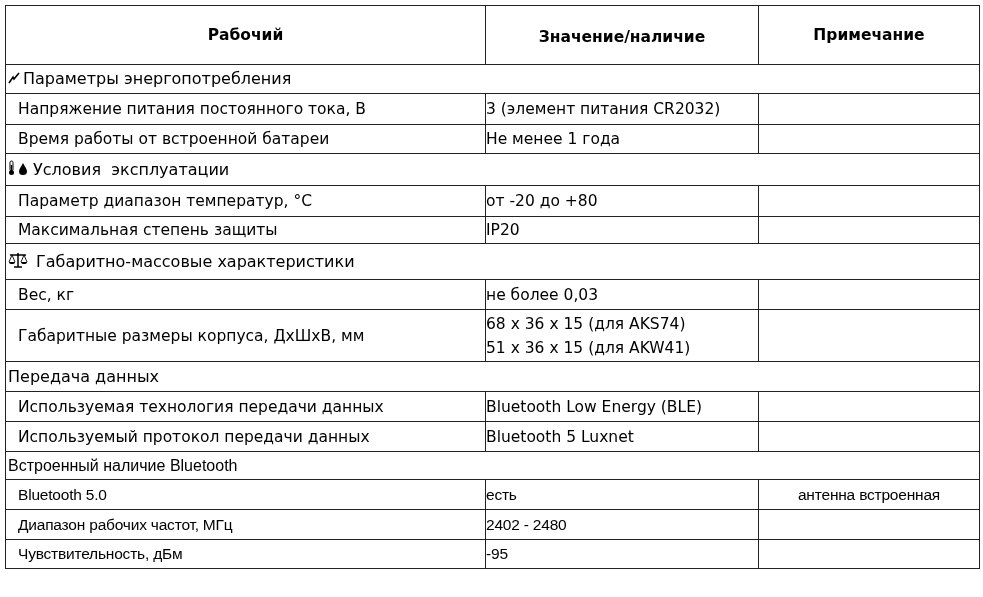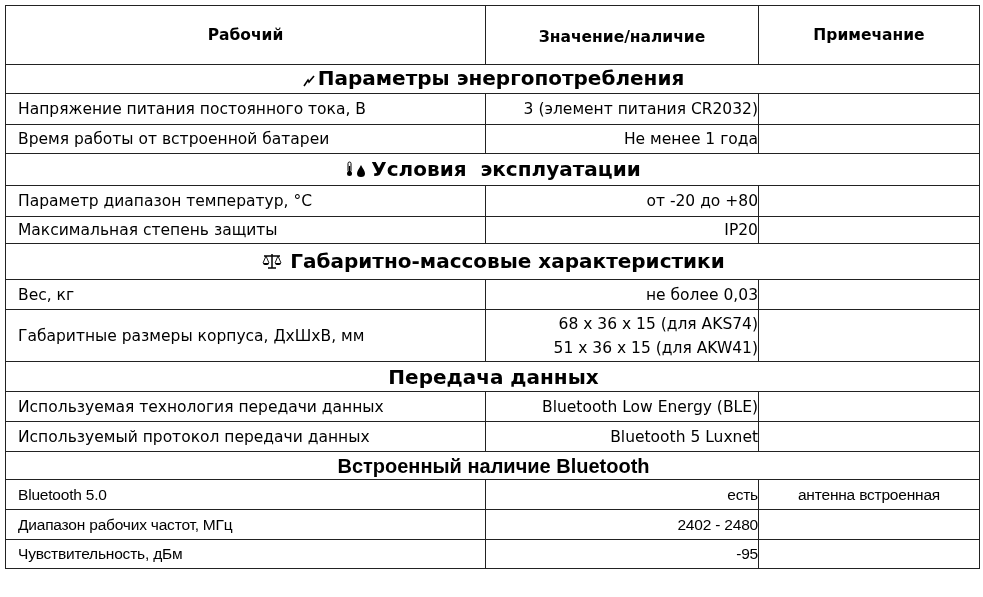--- a/index.html
+++ b/index.html
@@ -1,23 +1,23 @@
 <!DOCTYPE html>
 <html><head>
 <meta charset="utf-8">
 <style>
   html,body{margin:0;padding:0;background:#fff;}
   body{width:983px;height:597px;overflow:hidden;font-family:"DejaVu Sans","Liberation Sans",sans-serif;color:#000;}
   table.spec{position:absolute;left:5px;top:5px;border-collapse:collapse;table-layout:fixed;width:974px;}
   table.spec td, table.spec th{border:1.5px solid #222;padding:0;font-size:15.5px;line-height:18px;}
   col.c1{width:480px;} col.c2{width:273px;} col.c3{width:221px;}
   th{font-weight:bold;text-align:center;height:54px;font-size:16.5px;}
-  tr.section td{font-weight:bold;text-align:center;padding-left:2px;font-size:20px;}
+  tr.section td{font-weight:normal;text-align:left;padding-left:2px;font-size:16px;}
   td.param{padding-left:12px !important;}
-  td.val{text-align:right;}
+  td.val{text-align:left;}
   td.note{text-align:center;}
   .ico{display:inline-block;vertical-align:middle;margin-right:6px;}
   .narrow{font-family:"Liberation Sans","DejaVu Sans",sans-serif;letter-spacing:-0.2px;}
   .narrow-b{font-family:"Liberation Sans","DejaVu Sans",sans-serif;font-weight:bold;}
 </style>
 </head>
 <body>
 
 <table class="spec">
   <colgroup>

